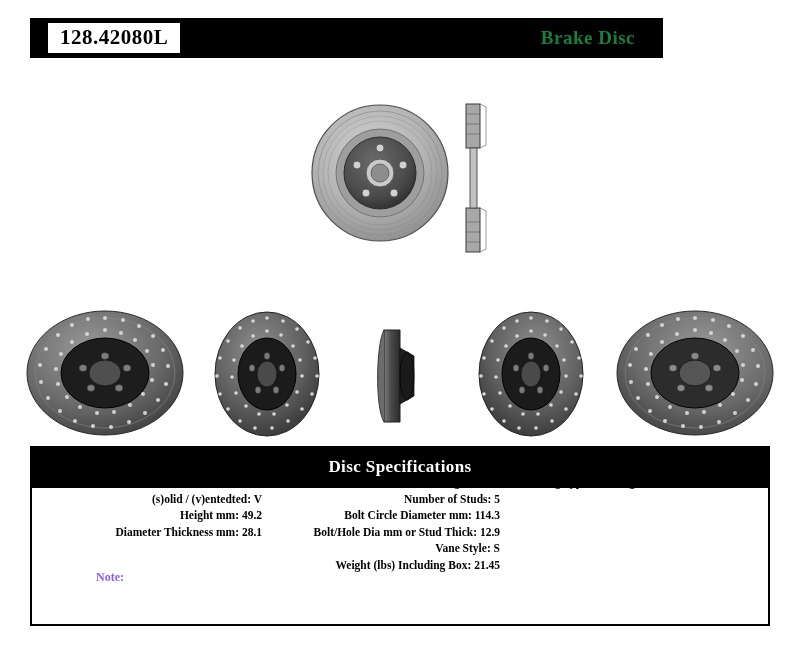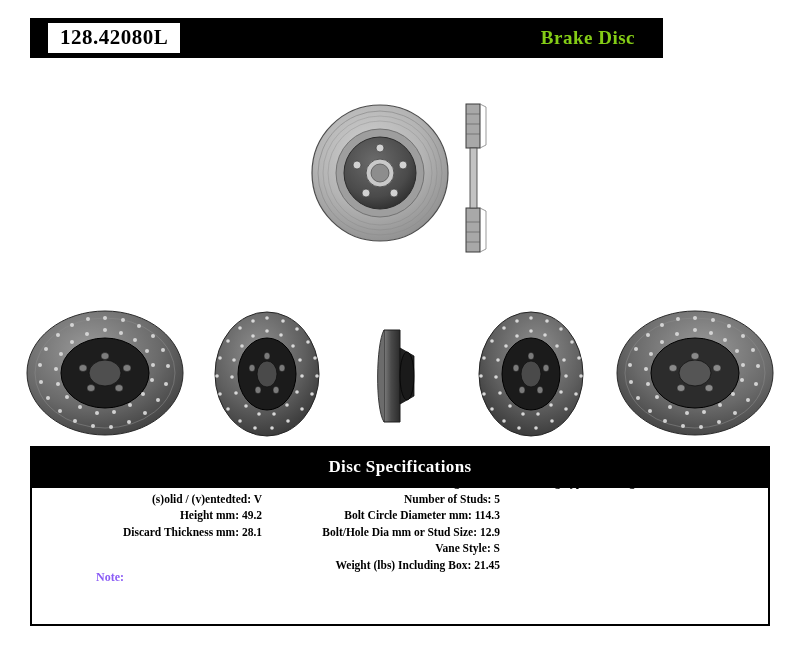--- a/index.html
+++ b/index.html
@@ -34,21 +34,21 @@
     background: #ffffff;
     color: #000000;
     font-family: "Liberation Serif", serif;
     font-size: 21px;
     font-weight: bold;
     letter-spacing: 0.5px;
     padding: 2px 12px 3px 12px;
     line-height: 1.15;
   }
   .header-title {
-    color: #84cc16;
+    color: #15803d;
     font-family: "Liberation Serif", serif;
     font-size: 19px;
     font-weight: bold;
     letter-spacing: 0.5px;
     padding-right: 10px;
   }
 
   
   .drawings {
     position: absolute;
@@ -462,40 +462,40 @@
     </div>
     <div class="spec-line">
       <span>(s)olid / (v)entedted:</span>
       <span class="val"> V</span>
     </div>
     <div class="spec-line">
       <span>Height mm:</span>
       <span class="val"> 49.2</span>
     </div>
     <div class="spec-line">
-      <span>Discard Thickness mm:</span>
+      <span>Diameter Thickness mm:</span>
       <span class="val"> 28.1</span>
     </div>
   </div>
 
   <div class="spec-col spec-col-mid">
     <div class="spec-line">
       <span>Hub Bolt/Whl Reg mm:</span>
       <span class="val"> 59</span>
     </div>
     <div class="spec-line">
       <span>Number of Studs:</span>
       <span class="val"> 5</span>
     </div>
     <div class="spec-line">
       <span>Bolt Circle Diameter mm:</span>
       <span class="val"> 114.3</span>
     </div>
     <div class="spec-line">
-      <span>Bolt/Hole Dia mm or Stud Size:</span>
+      <span>Bolt/Hole Dia mm or Stud Thick:</span>
       <span class="val"> 12.9</span>
     </div>
     <div class="spec-line">
       <span>Vane Style:</span>
       <span class="val"> S</span>
     </div>
     <div class="spec-line">
       <span>Weight (lbs) Including Box:</span>
       <span class="val"> 21.45</span>
     </div>

